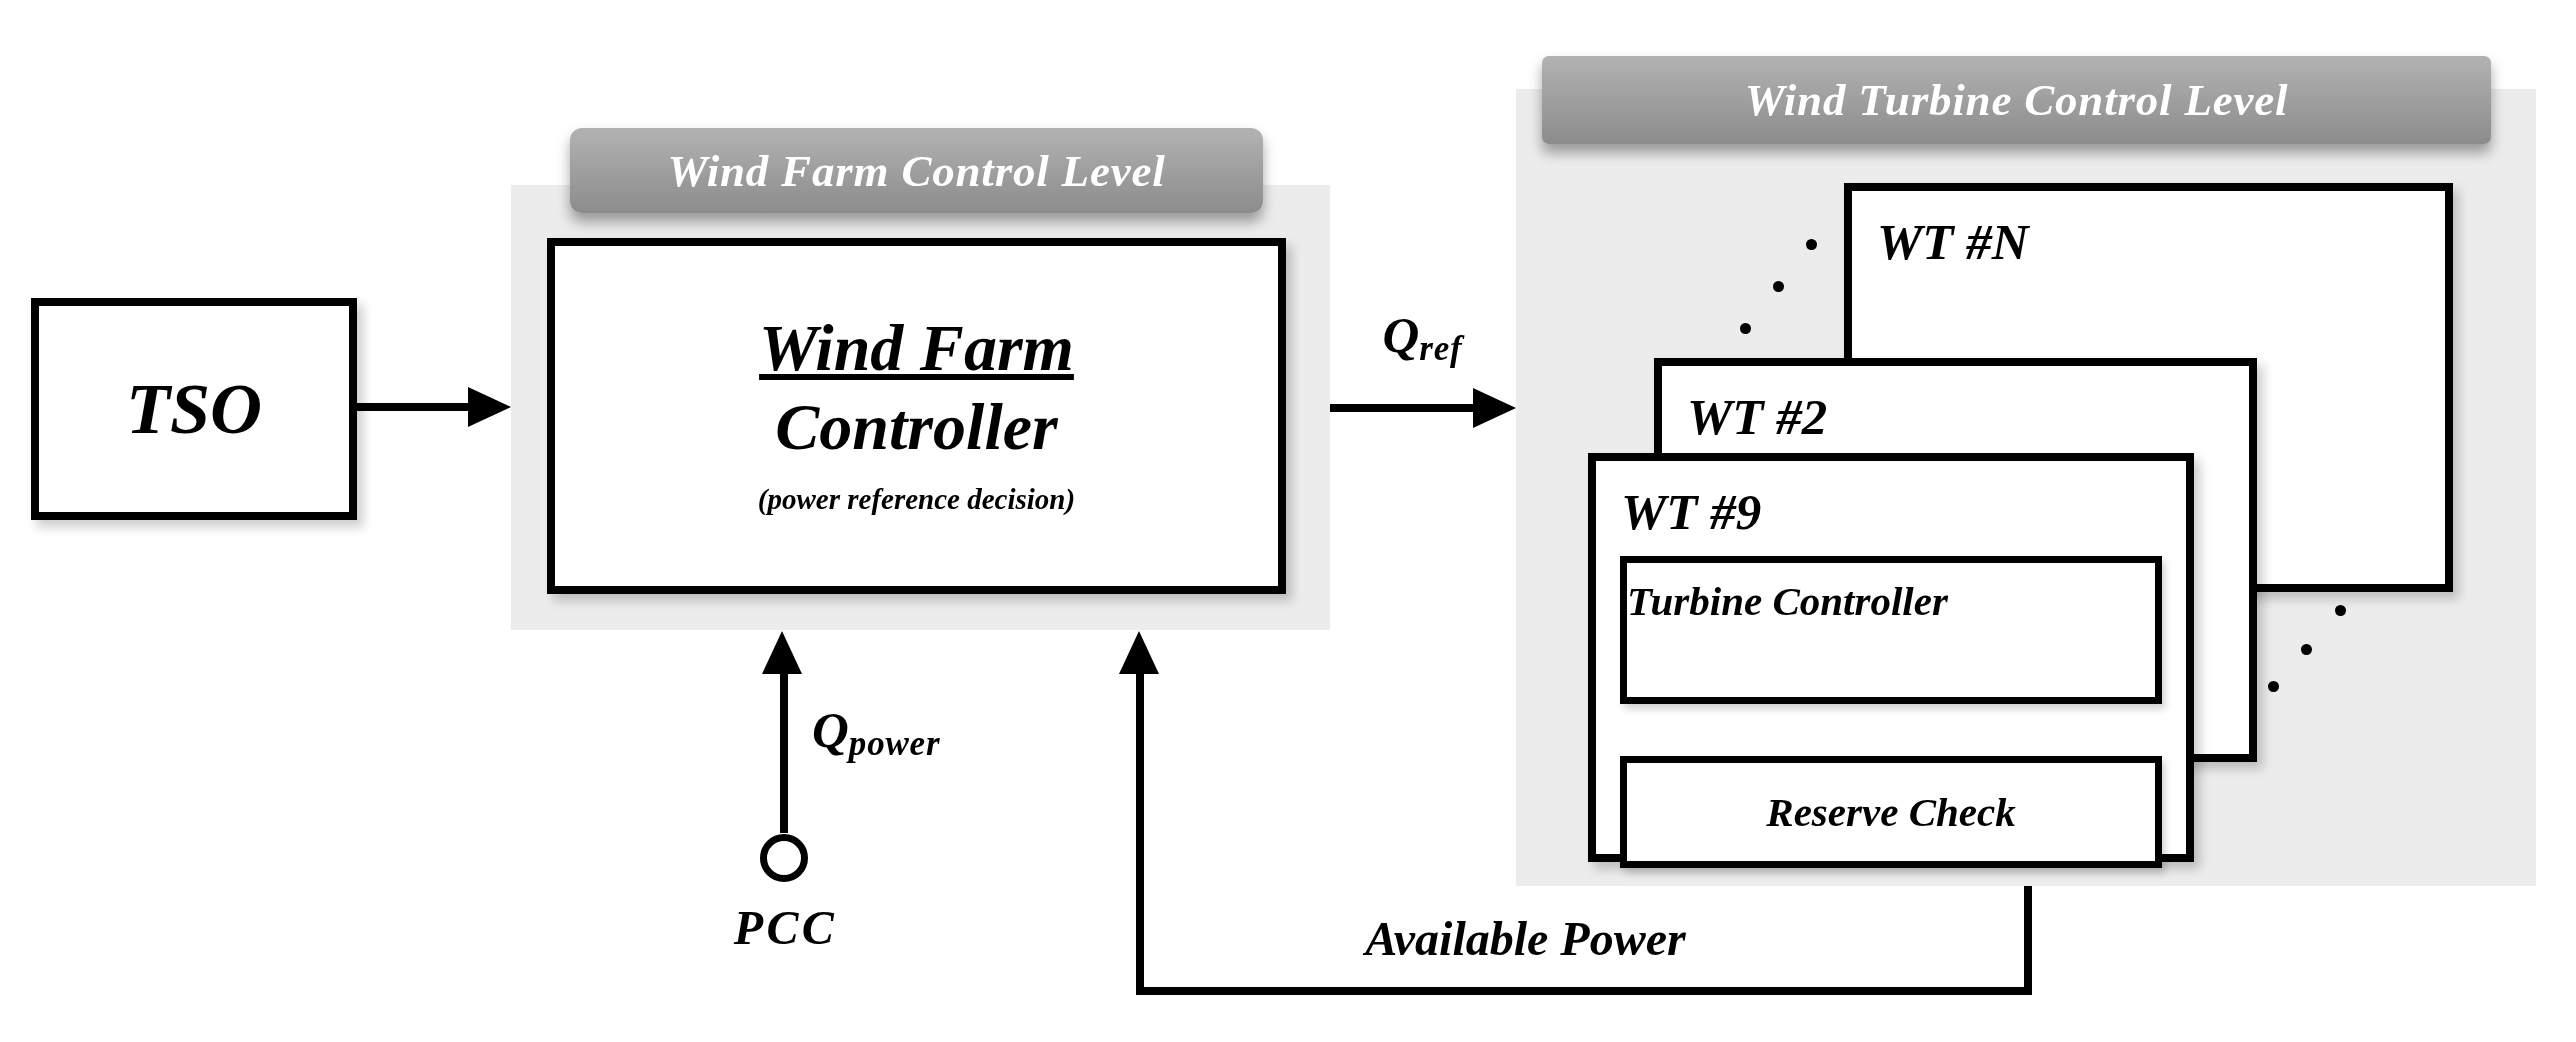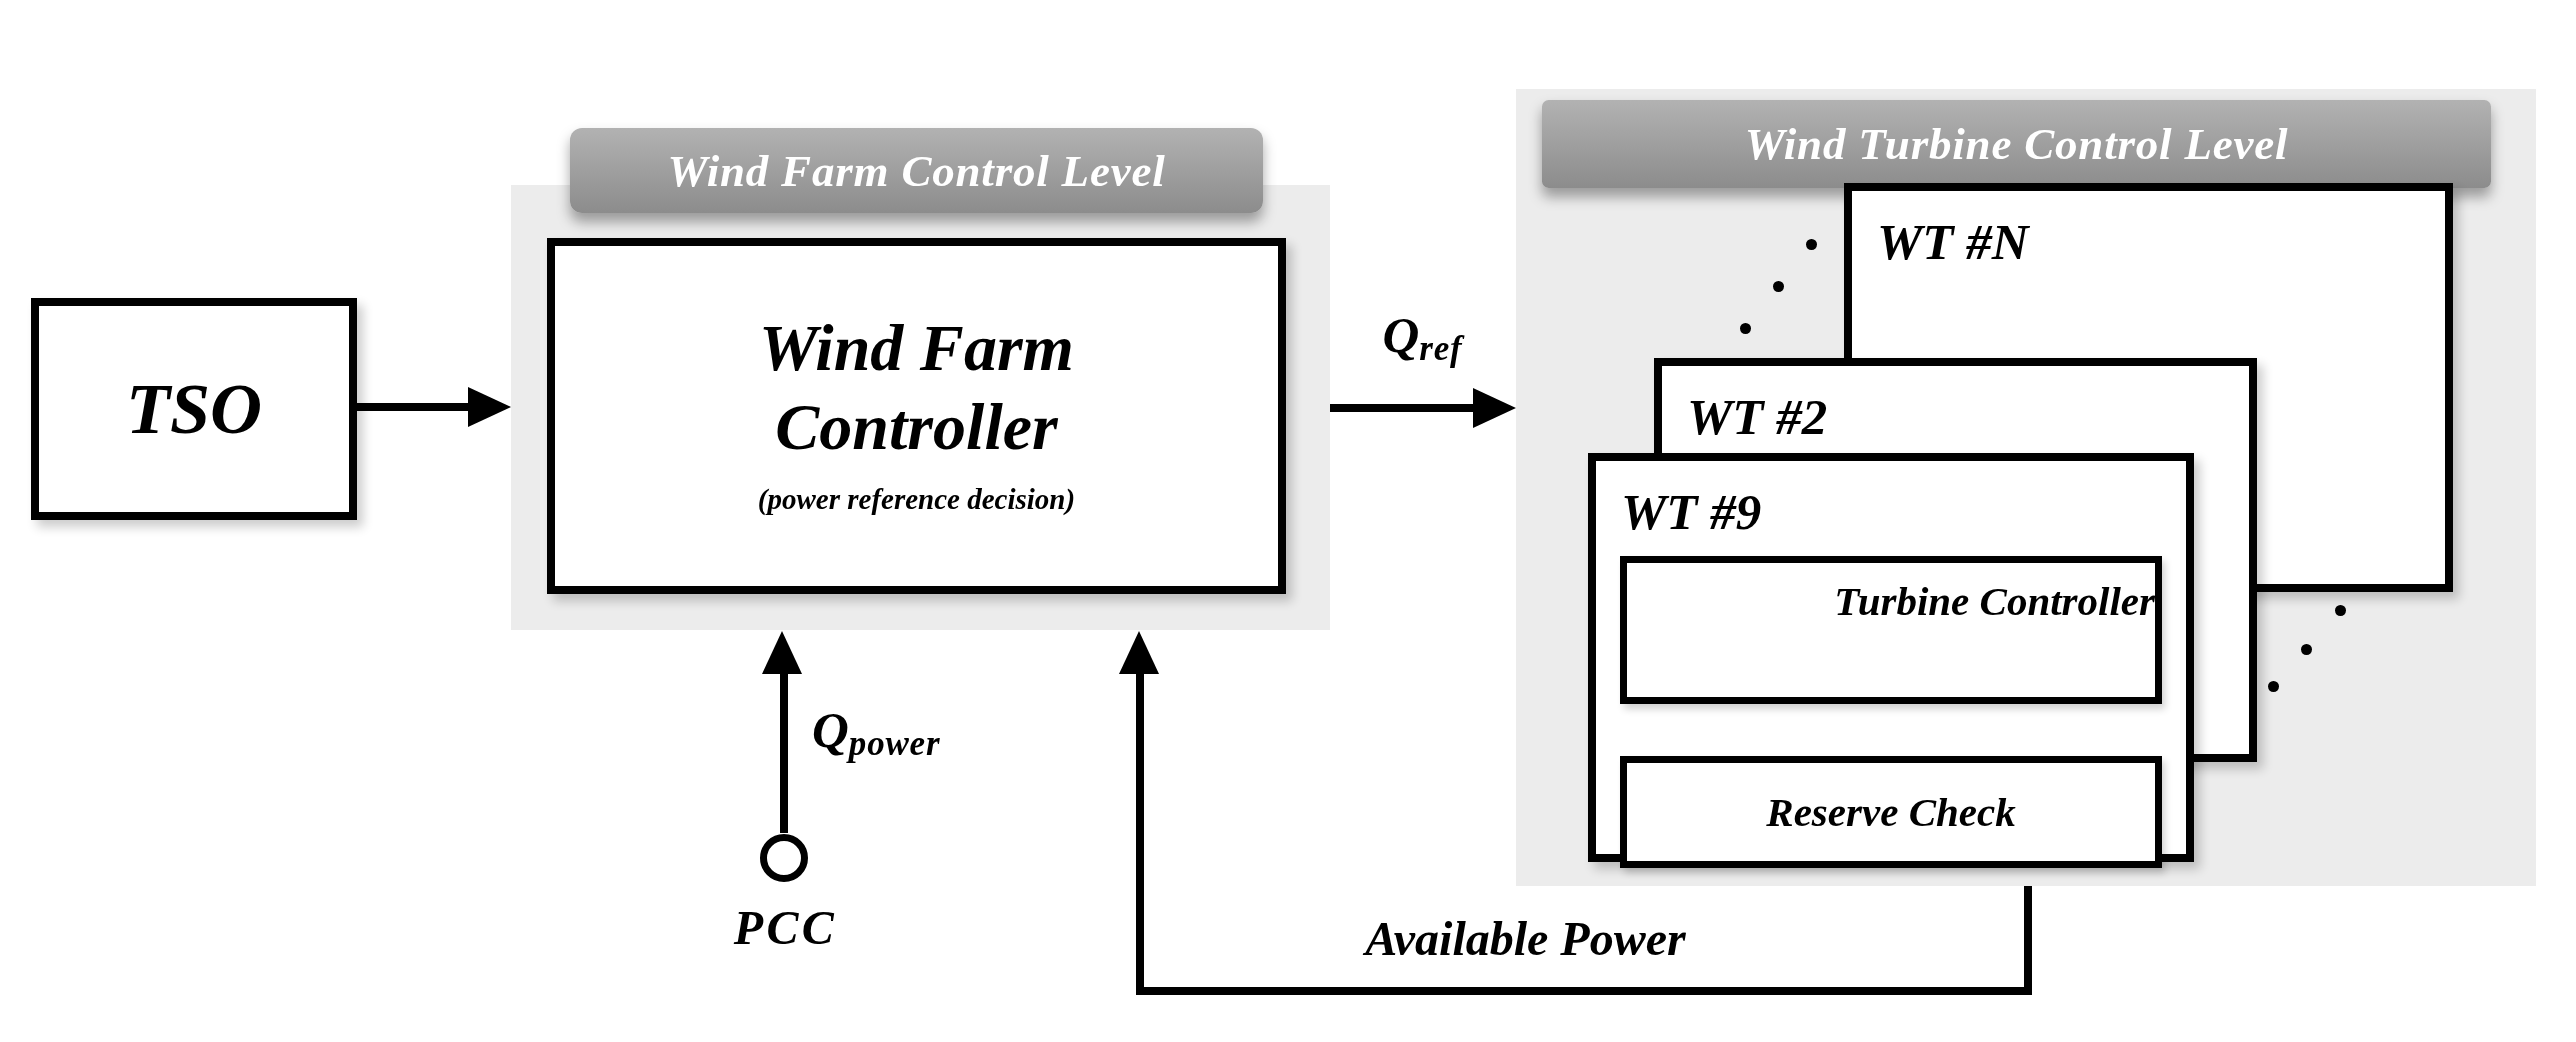--- a/index.html
+++ b/index.html
@@ -36,21 +36,21 @@
     background:var(--box-white,#fff);
     border:8.3px solid var(--line-black,#000);
     box-sizing:border-box;
     box-shadow:5.8px 6.6px 10px rgba(0,0,0,0.20);
   }
   .innerbox{
     background:var(--box-white,#fff);
     border:7.4px solid var(--line-black,#000);
     box-sizing:border-box;
     box-shadow:4.1px 5px 7.4px rgba(0,0,0,0.18);
-    text-align:right;
+    text-align:left;
     font-family:Liberation Serif, serif;
   }
   .shaft{background:var(--line-black,#000);}
   .head-right{width:0;height:0;border-top:20px solid transparent;border-bottom:20px solid transparent;border-left:43px solid var(--line-black,#000);}
   .head-up{width:0;height:0;border-left:20px solid transparent;border-right:20px solid transparent;border-bottom:43px solid var(--line-black,#000);}
   .dot{width:10.8px;height:10.8px;border-radius:50%;background:var(--line-black,#000);}
   .wt-label{position:absolute;left:25px;top:25px;font-size:51px;line-height:1.05;}
   .sig{font-size:51px;line-height:1;}
   .sig .sub{font-size:35px;vertical-align:-0.22em;letter-spacing:0.8px;}
   .center{display:flex;align-items:center;justify-content:center;}
@@ -74,42 +74,42 @@
   </div>
 
   <div class="abs shaft" style="left:357px;top:403px;width:116px;height:8.3px;"></div>
   <div class="abs head-right" style="left:468px;top:387px;"></div>
 
   <div class="abs tab" style="left:570px;top:128px;width:693px;height:85px;z-index:3;border-radius:12px;">
     <span>Wind Farm Control Level</span>
   </div>
 
   <div class="abs box" style="left:547px;top:238px;width:739px;height:356px;display:flex;flex-direction:column;align-items:center;justify-content:center;text-align:center;">
-    <div style="font-size:66px;line-height:79px;">Wind Farm</div>
+    <div style="font-size:66px;line-height:79px;text-decoration:underline;">Wind Farm</div>
     <div style="font-size:66px;line-height:79px;">Controller</div>
     <div style="font-size:29px;line-height:50px;margin-top:8.3px;">(power reference decision)</div>
   </div>
 
   <div class="abs sig" style="left:1340px;top:310px;width:165px;text-align:center;">
     <span>Q</span><span class="sub">ref</span>
   </div>
   <div class="abs shaft" style="left:1330px;top:404px;width:145px;height:8.3px;"></div>
   <div class="abs head-right" style="left:1473px;top:388px;"></div>
 
   <div class="abs head-up" style="left:762px;top:631px;"></div>
   <div class="abs shaft" style="left:780px;top:671px;width:8.3px;height:162px;"></div>
   <div class="abs sig" style="left:812px;top:705px;">
     <span>Q</span><span class="sub">power</span>
   </div>
   <div class="abs" style="left:760px;top:834px;width:48px;height:48px;border:7.4px solid var(--line-black,#000);border-radius:50%;background:#fff;box-sizing:border-box;"></div>
   <div class="abs" style="left:707px;top:900px;width:157px;text-align:center;font-size:48px;letter-spacing:3.3px;">PCC</div>
 
   <div class="abs" style="left:1352px;top:911px;width:347px;text-align:center;font-size:48px;z-index:2;">Available Power</div>
 
-  <div class="abs tab" style="left:1542px;top:56px;width:949px;height:88px;z-index:3;margin-top:44px;">
+  <div class="abs tab" style="left:1542px;top:56px;width:949px;height:88px;z-index:3;">
     <span>Wind Turbine Control Level</span>
   </div>
 
   <div class="abs box" style="left:1844px;top:164px;width:609px;height:409px;z-index:3;margin-top:19px;">
     <div class="wt-label">WT #N</div>
   </div>
 
   <div class="abs dot" style="left:1806px;top:239px;z-index:3;"></div>
   <div class="abs dot" style="left:1773px;top:281px;z-index:3;"></div>
   <div class="abs dot" style="left:1740px;top:323px;z-index:3;"></div>

